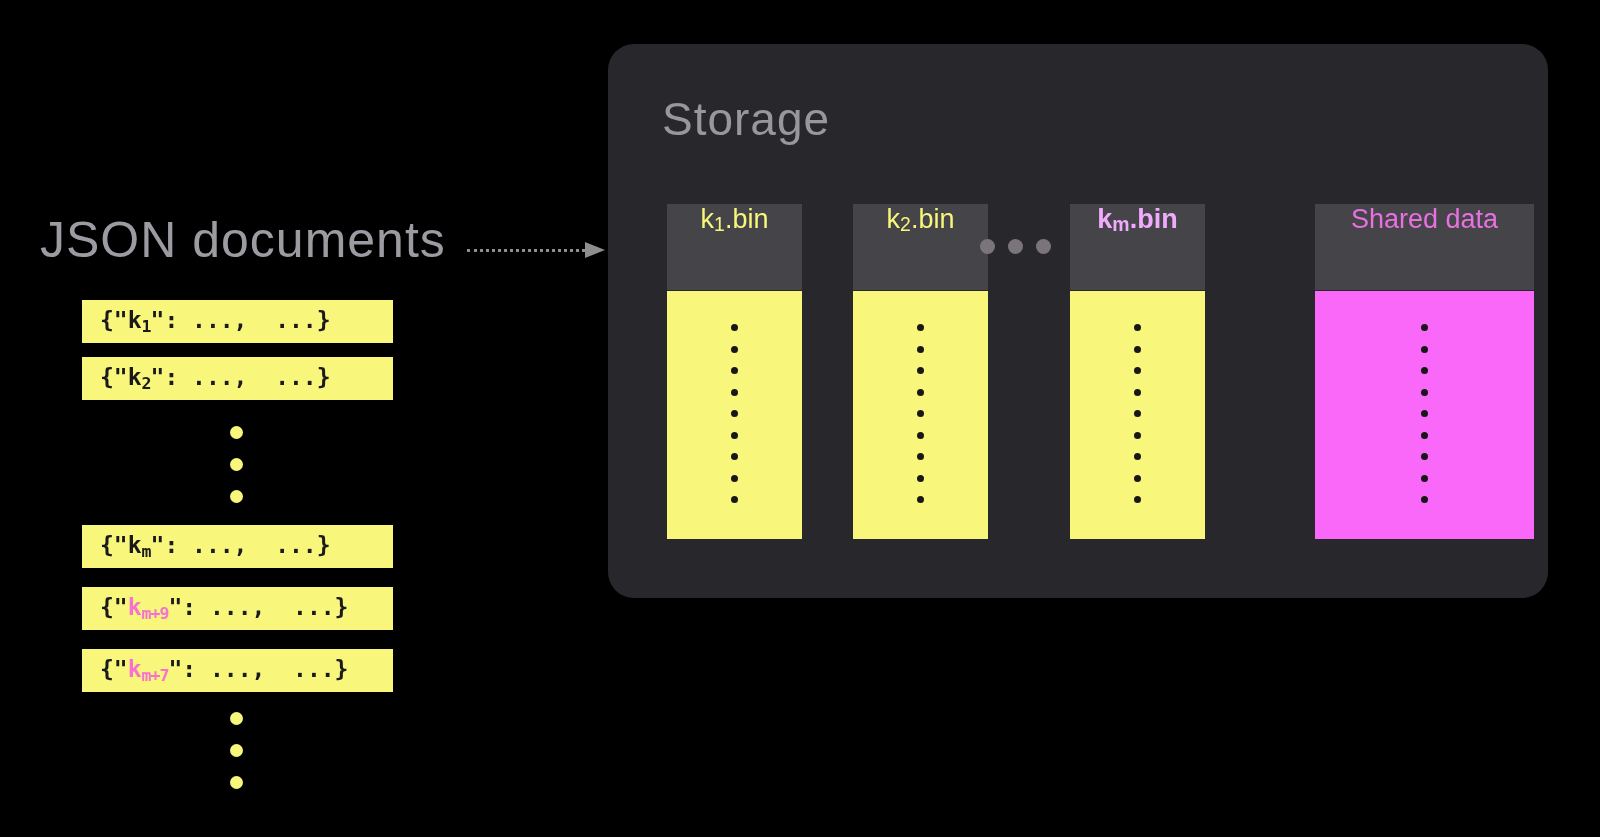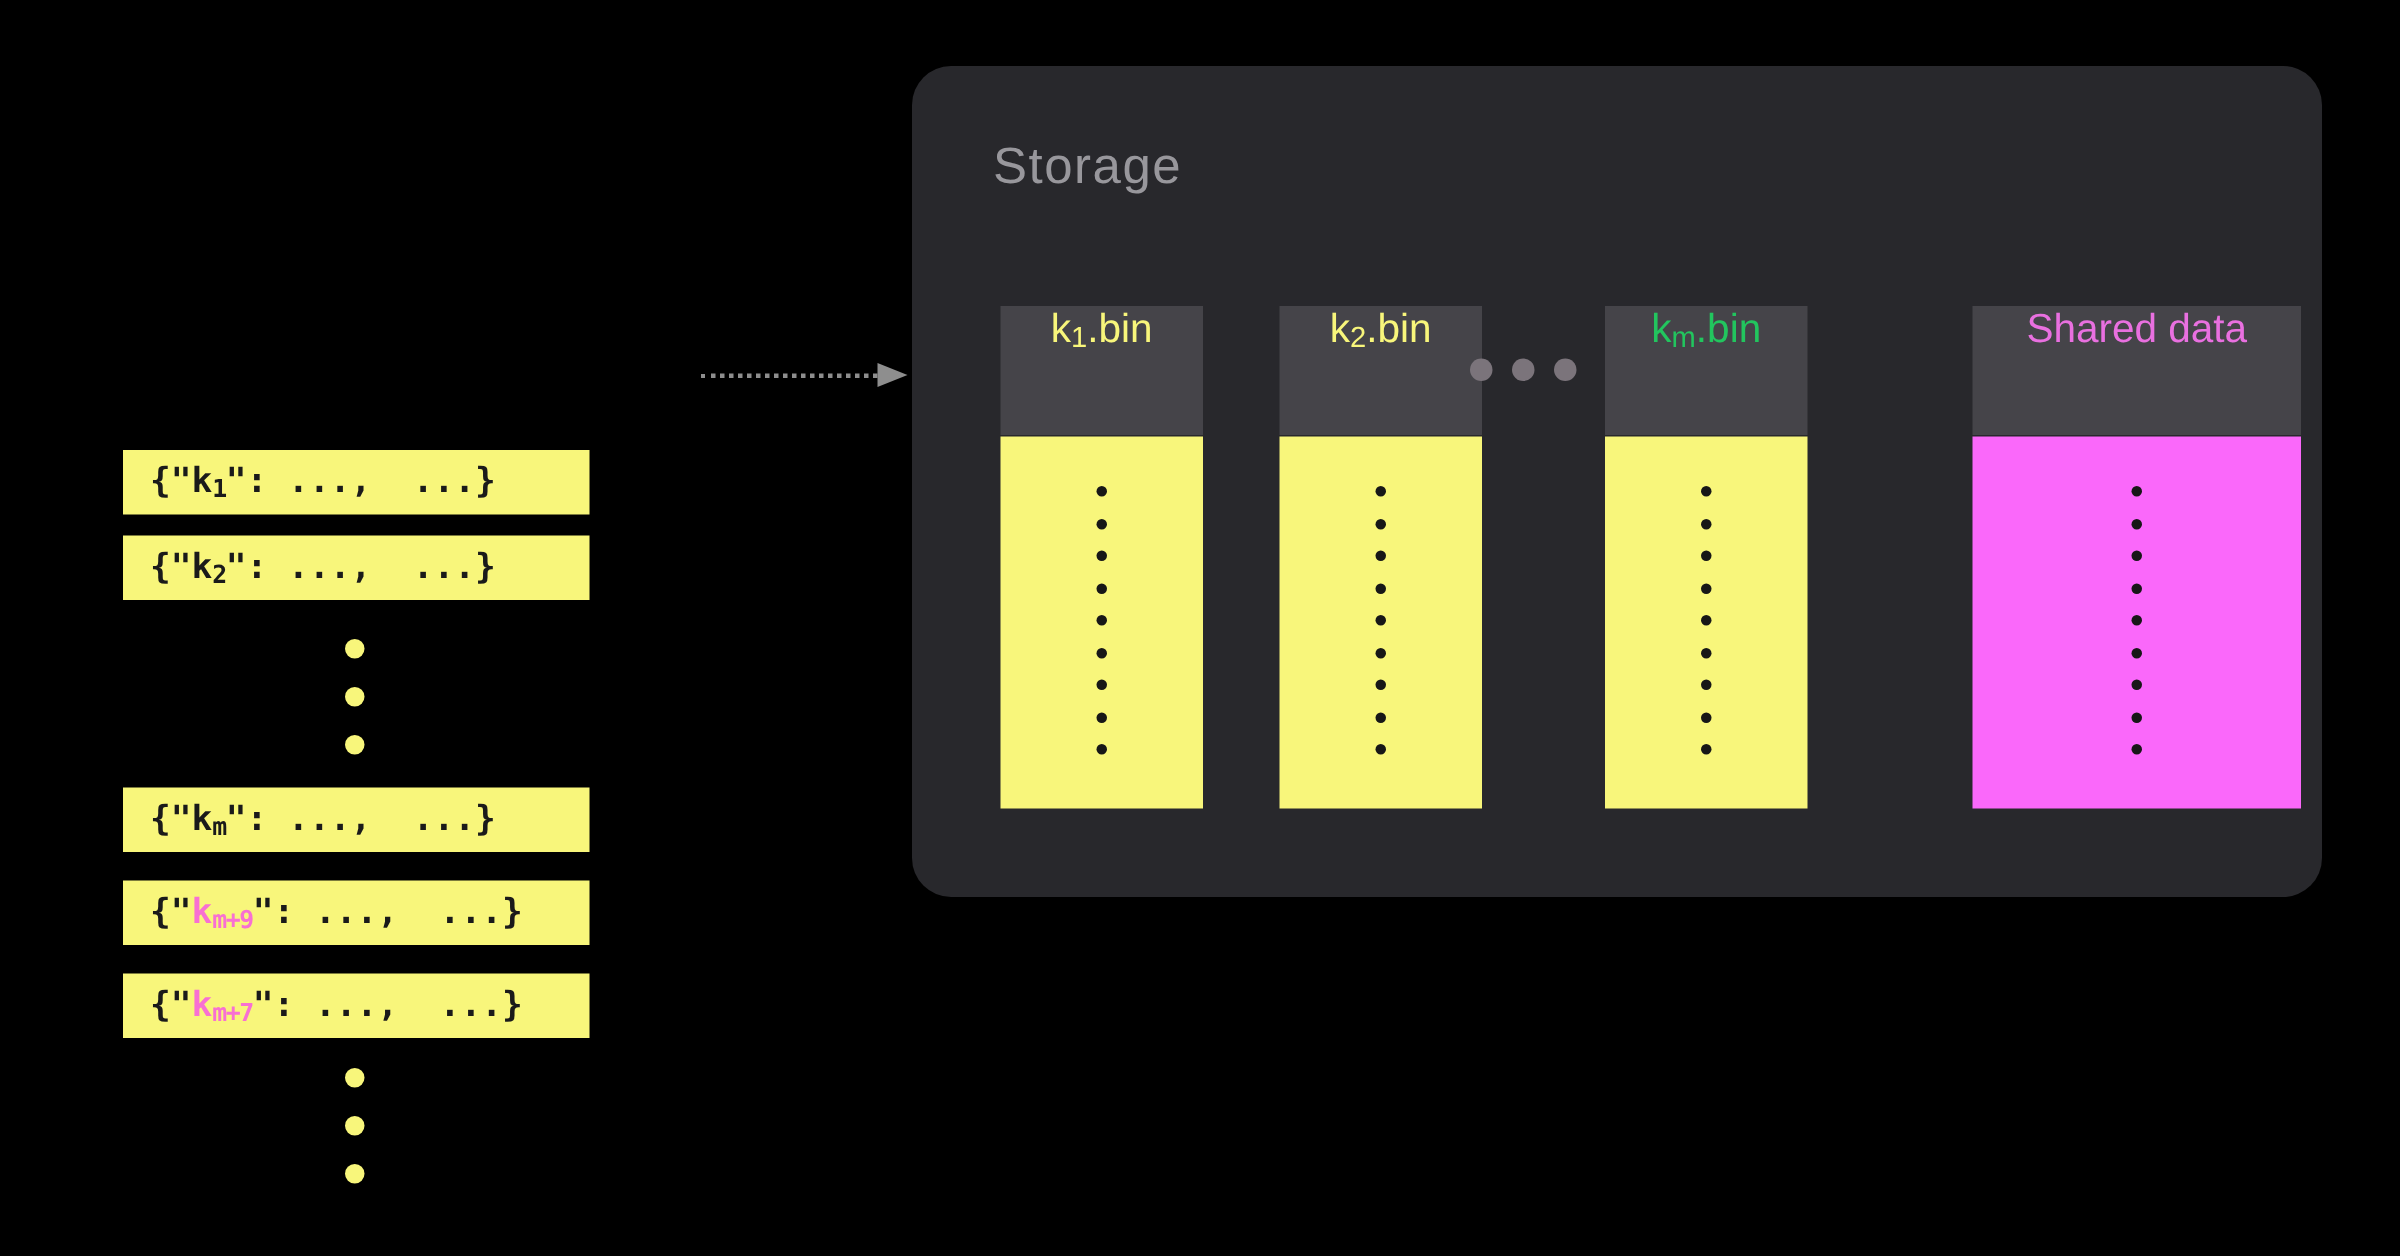--- a/index.html
+++ b/index.html
@@ -48,21 +48,21 @@
     border-top:8px solid transparent; border-bottom:8px solid transparent;
   }
 
   
   .storage-box {
     position:absolute; left:608px; top:44px; width:940px; height:554px;
     background:#28282c; border-radius:26px;
   }
   .storage-title {
     position:absolute; left:54px; top:48px;
-    font-size:34px; color:#98979c; letter-spacing:1px; font-weight:400;
+    font-size:46px; color:#98979c; letter-spacing:1px; font-weight:400;
   }
 
   .bin { position:absolute; top:160px; }
   .bin-1 { left:59px;  width:135px; }
   .bin-2 { left:217px; width:135px;margin-left:28px; }
   .bin-3 { left:462px; width:135px; }
   .bin-4 { left:663px; width:219px;padding-left:44px; }
 
   .bin-header {
     height:86px; background:#454449;
@@ -82,20 +82,21 @@
     position:absolute; left:372px; top:195px;
     display:flex; flex-direction:row; gap:13px;
   }
   .gdot { width:15px; height:15px; border-radius:50%; background:#7b747b; }
 </style>
 </head>
 <body>
 
 <div class="canvas">
 
+  <div class="left-title">JSON documents</div>
 
   <div class="doc-bar bar-1">
     <span class="mono"><span>{"</span><span style="color: rgb(26, 26, 26);">k</span><sub style="color: rgb(26, 26, 26);">1</sub><span>": ...,  ...}</span></span>
   </div>
   <div class="doc-bar bar-2">
     <span class="mono"><span>{"</span><span style="color: rgb(26, 26, 26);">k</span><sub style="color: rgb(26, 26, 26);">2</sub><span>": ...,  ...}</span></span>
   </div>
 
   <div class="v-ellipsis top-set">
     <div class="ydot"></div>
@@ -160,21 +161,21 @@
     </div>
 
     <div class="h-ellipsis">
       <div class="gdot"></div>
       <div class="gdot"></div>
       <div class="gdot"></div>
     </div>
 
     <div class="bin bin-3">
       <div class="bin-header">
-        <span class="bin-label" style="color: #22c55e;"><span>k</span><sub>m</sub><span>.bin</span></span>
+        <span class="bin-label" style="color: #f0abfc; font-weight: bold;"><span>k</span><sub>m</sub><span>.bin</span></span>
       </div>
       <div class="bin-body" style="background: rgb(248, 246, 123);">
           <div class="bdot"></div>
           <div class="bdot"></div>
           <div class="bdot"></div>
           <div class="bdot"></div>
           <div class="bdot"></div>
           <div class="bdot"></div>
           <div class="bdot"></div>
           <div class="bdot"></div>

